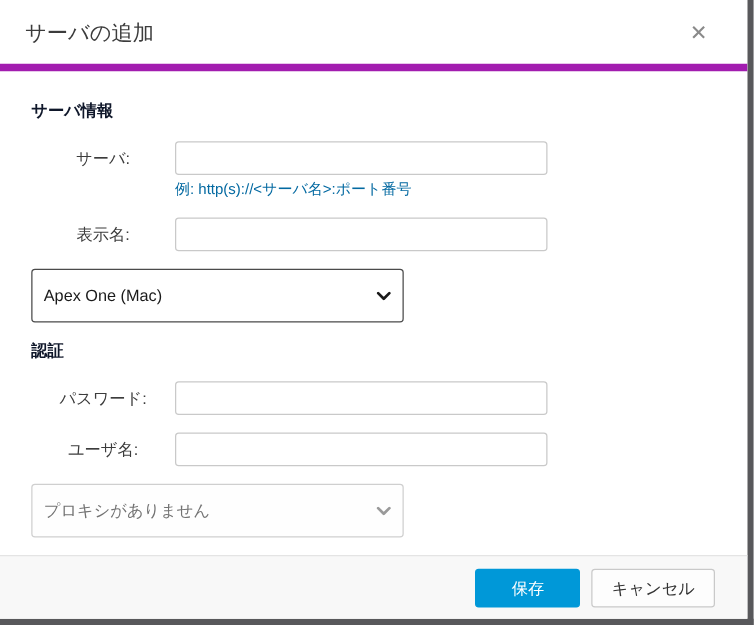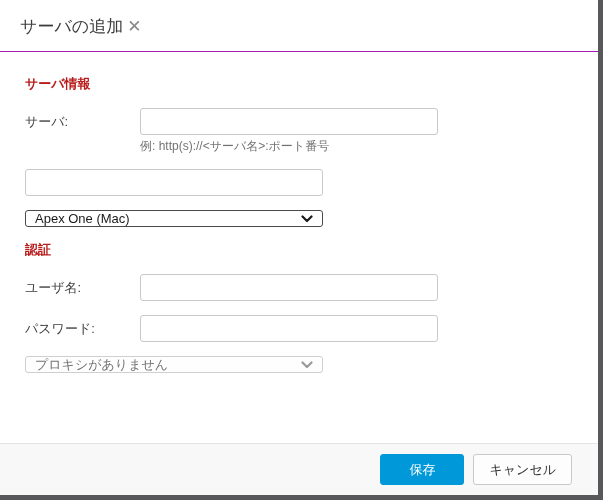--- a/index.html
+++ b/index.html
@@ -10,58 +10,59 @@
     width: 603px; height: 500px;
     background: #ffffff;
     border-right: 5px solid #58585b;
     border-bottom: 5px solid #58585b;
     display: flex; flex-direction: column;
     overflow: hidden;
   }
 
   .dialog-header {
     flex: 0 0 auto;
-    display: flex; align-items: center; 
+    display: flex; align-items: center; justify-content: space-between;
     padding: 15px 20px 13px 20px;
-    border-bottom: 1px solid #a21caf;
+    border-bottom: 6px solid #a21caf;
   }
   .dialog-title { font-size: 17px; font-weight: 400; color: #3c3c3c; }
   .close-btn {
     background: none; border: none; cursor: pointer;
     font-size: 17px; color: #8a8a8a; line-height: 1;
     padding: 2px 4px; margin-right: 8px;
   }
 
   .dialog-body { flex: 1 1 auto; padding: 23px 25px 0 25px; }
 
   .section-heading {
-    font-size: 13px; font-weight: 700; color: #b91c1c;
+    font-size: 13px; font-weight: 700; color: #0f172a;
     margin: 0 0 15px 0;
   }
   .section-heading.spaced { margin-top: 12px; }
 
   .form-row { display: flex; align-items: flex-start; margin-bottom: 14px; }
   .form-label {
     flex: 0 0 115px;
     font-size: 13px; color: #3c3c3c;
     line-height: 27px;
+    text-align: center;
   }
   .field-col { flex: 0 0 auto; }
 
   .text-input {
     width: 298px; height: 27px;
     border: 1px solid #c9c9c9; border-radius: 3px;
     padding: 0 8px; font-size: 13px; color: #333;
     background: #fff; outline: none;
     font-family: "Liberation Sans", "DejaVu Sans", sans-serif;
   }
-  .hint { font-size: 12px; color: #737373; margin-top: 3px; }
+  .hint { font-size: 12px; color: #0369a1; margin-top: 3px; }
 
   .select-box {
-    width: 298px; height: 17px;
+    width: 298px; height: 43px;
     border: 1px solid #4a4a4a; border-radius: 3px;
     background: #fff;
     display: flex; align-items: center; justify-content: space-between;
     padding: 0 9px; font-size: 13px; color: #1a1a1a;
     cursor: pointer;
   }
   .select-box .chev { flex: 0 0 auto; margin-left: 8px; display: flex; }
   .select-box.disabled {
     border-color: #cfcfcf; color: #737373; cursor: default;
     background: #fefefe;
@@ -104,20 +105,21 @@
 
     <div class="form-row">
       <div class="form-label">サーバ:</div>
       <div class="field-col">
         <input class="text-input" type="text" value="" style="">
         <div class="hint">例: http(s)://&lt;サーバ名&gt;:ポート番号</div>
       </div>
     </div>
 
     <div class="form-row">
+      <div class="form-label">表示名:</div>
       <div class="field-col">
         <input class="text-input" type="text" value="" style="">
       </div>
     </div>
 
     <div class="form-row">
       <div class="field-col">
         <div class="select-box">
           <span>Apex One (Mac)</span>
           <span class="chev">
@@ -125,30 +127,30 @@
                 <polyline points="1.5,1.5 6,6 10.5,1.5" fill="none" stroke="#1a1a1a" stroke-width="2.2" stroke-linecap="round" stroke-linejoin="round"></polyline>
               </svg>
           </span>
         </div>
       </div>
     </div>
 
     <div class="section-heading spaced">認証</div>
 
     <div class="form-row">
-      <div class="form-label">ユーザ名:</div>
+      <div class="form-label">パスワード:</div>
       <div class="field-col">
-        <input class="text-input" type="text" value="" style="">
+        <input class="text-input" type="password" value="" style="">
       </div>
     </div>
 
     <div class="form-row">
-      <div class="form-label">パスワード:</div>
+      <div class="form-label">ユーザ名:</div>
       <div class="field-col">
-        <input class="text-input" type="password" value="" style="">
+        <input class="text-input" type="text" value="" style="">
       </div>
     </div>
 
 
     <div class="form-row">
       <div class="field-col">
         <div class="select-box disabled">
           <span>プロキシがありません</span>
           <span class="chev">
             <svg width="12" height="8" viewBox="0 0 12 8">

